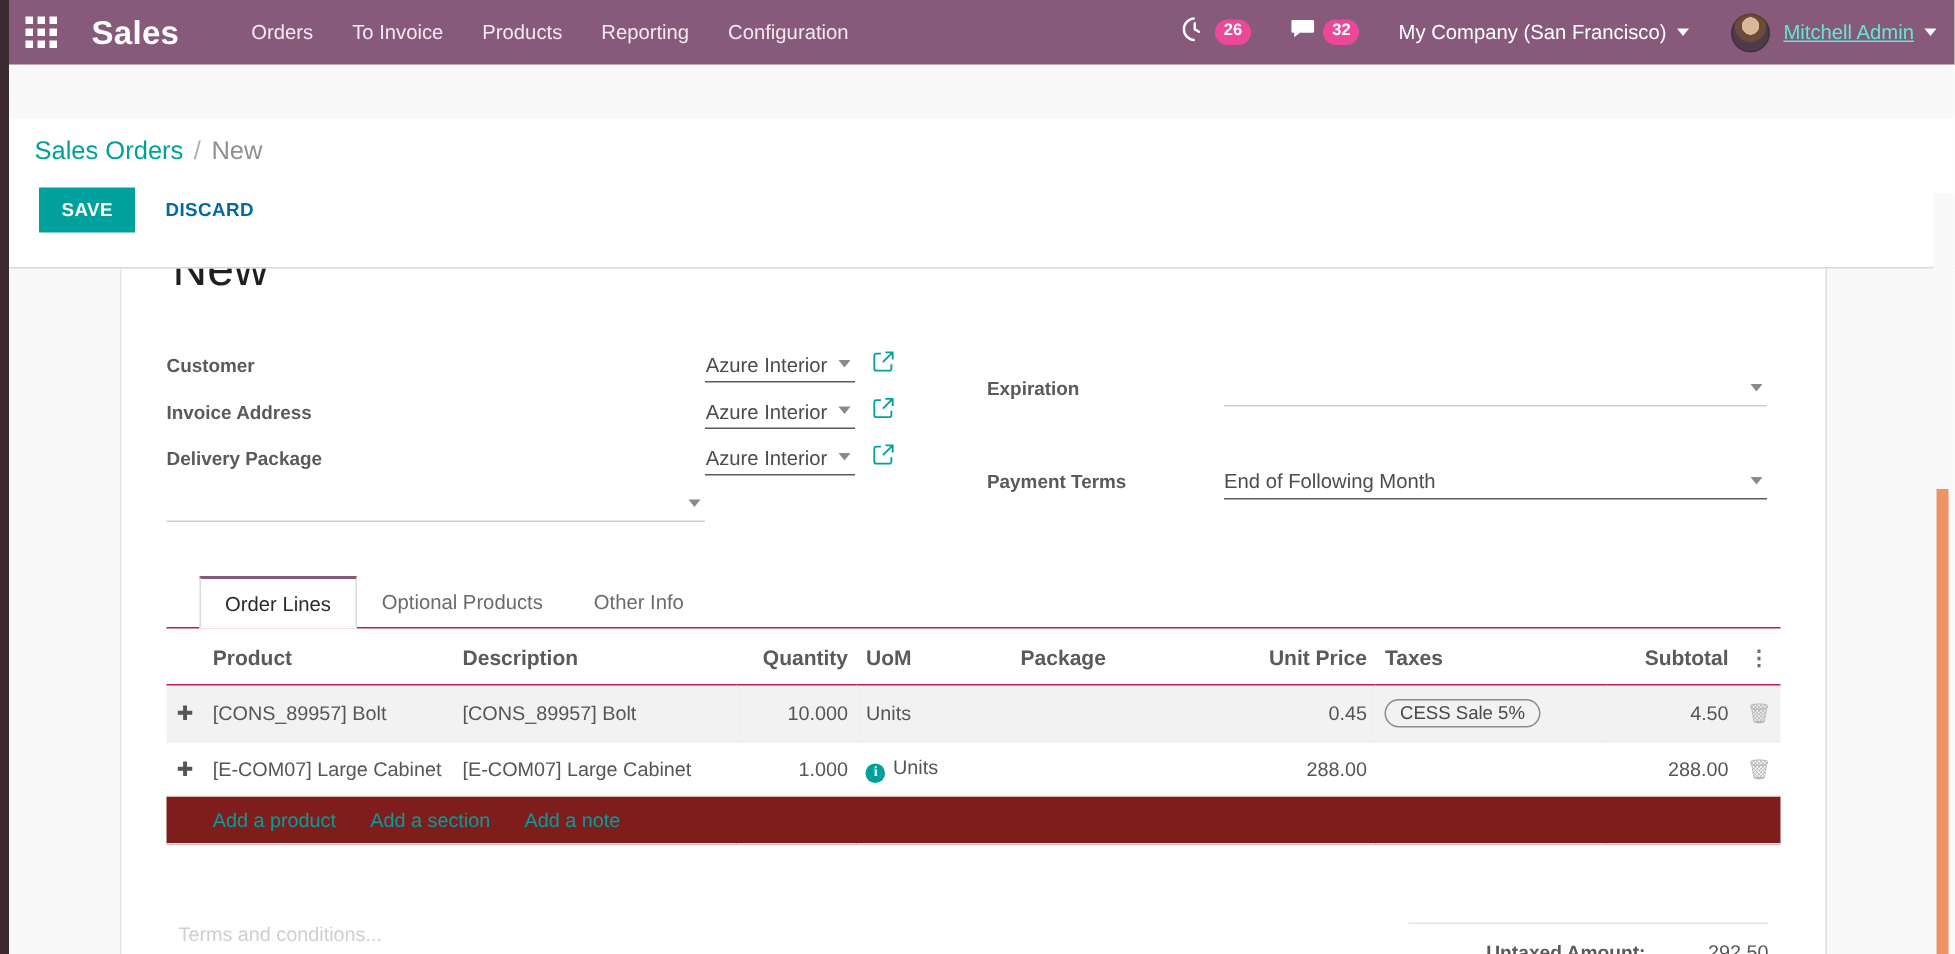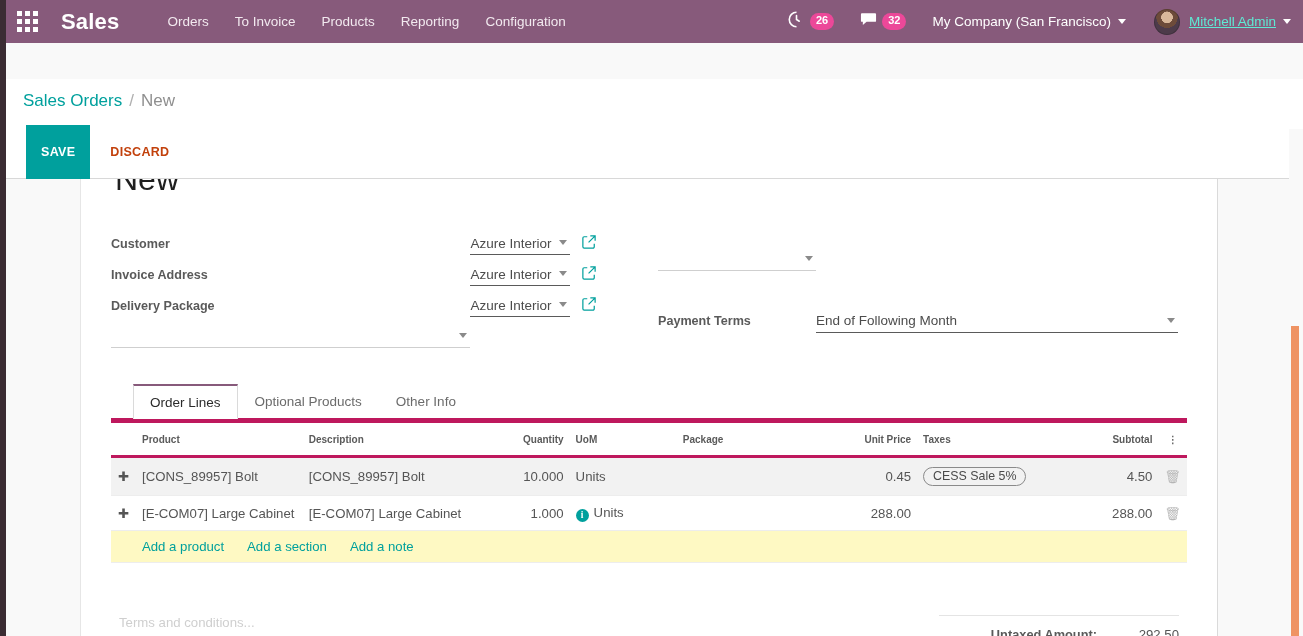--- a/index.html
+++ b/index.html
@@ -100,25 +100,25 @@
     font-size: 17px; display:flex; align-items: baseline;
   }
   #bc-root { color: #00a09d; cursor: pointer; }
   #bc-sep { color: #b0b0b0; margin: 0 7px; }
   #bc-current { color: #8f8f8f; }
 
   #actions { position: absolute; left: 20px; top: 46px; display:flex; align-items:center; }
   #save-button {
     background: #00a09d; color:#fff;
     font-size: 12.5px; font-weight: bold; letter-spacing:.3px;
-    padding: 20px 15px; border:none; cursor:pointer;
+    padding: 8px 15px; border:none; cursor:pointer;
   }
   #discard-button {
     background: transparent; border:none;
-    color: #c2410c; font-size: 12.5px; font-weight: bold; letter-spacing:.3px;
+    color: #0369a1; font-size: 12.5px; font-weight: bold; letter-spacing:.3px;
     padding: 8px 12px; margin-left: 8px; cursor:pointer;
   }
 
   
   #sheet-bg {
     position: absolute; left: 6px; top: 129px;
     width: 1297px; height: 507px;
     background: #f9f9f9;
     overflow: hidden;
   }
@@ -165,44 +165,44 @@
     border-right: 4px solid transparent;
     border-top: 5px solid #8a8a8a;
     cursor: pointer;
   }
   .fext { width: 28px; padding-left: 12px; }
   .ext-link { color:#00a09d; cursor:pointer; display:inline-block; line-height:0; }
 
   
   #notebook { margin-top: 32px; }
   #tabs {
-    display: flex; border-bottom: 5px solid #be185d;
+    display: flex; border-bottom: 1px solid #be185d;
     padding-left: 22px;
   }
   .tab {
     font-size: 13.5px; color: #6b6b6b;
     padding: 9px 16px 8px;
     border: 1px solid transparent;
     margin-bottom: -1px; cursor: pointer;
     background: transparent;
   }
   .tab.active {
     color: #2b2b2b;
     background: #ffffff;
     border: 1px solid #dadada;
     border-bottom-color: #ffffff;
     border-top: 2px solid #875a7b;
   }
 
   
   #lines-table { width: 100%; border-collapse: collapse; margin-top: 0; }
   #lines-table th {
-    font-size: 10px; font-weight: bold; color:#5a5a5a;
+    font-size: 14px; font-weight: bold; color:#5a5a5a;
     padding: 11px 6px 10px; text-align: left;
-    border-bottom: 3px solid #be185d;
+    border-bottom: 1px solid #be185d;
     white-space: nowrap;
   }
   #lines-table td {
     font-size: 13.2px; color: #555555;
     padding: 9px 6px; border-bottom: 1px solid #ededed;
     white-space: nowrap;
   }
   #lines-table tr.line-row.hovered td { background: #f2f2f2; }
   .c-handle   { width: 26px; text-align:center !important; color:#8a8a8a; cursor: grab; }
   .c-product  { width: 168px; }
@@ -225,21 +225,21 @@
   }
   .info-dot {
     display:inline-block; width: 13px; height: 13px; border-radius:50%;
     background: #00a09d; color:#fff; font-size:9.5px; font-weight:bold;
     text-align:center; line-height:13px; margin-right:5px;
     position: relative; top: 1px; cursor: pointer;
     font-family: "Liberation Serif", serif;
   }
   .trash { color:#b5b5b5; cursor:pointer; font-size: 13px; }
 
-  #add-row td { background:#fef9c3; border-bottom: 1px solid #ededed; padding: 8px 6px; }
+  #add-row td { background:#7f1d1d; border-bottom: 1px solid #ededed; padding: 8px 6px; }
   .add-link {
     color:#00a09d; font-size:13.2px; cursor:pointer; margin-right: 20px;
   }
 
   #dots { color:#6b6b6b; font-weight:bold; cursor:pointer; letter-spacing:0; }
 
   
   #bottom { display:flex; margin-top: 52px; padding: 0 8px; }
   #terms {
     width: 700px;
@@ -415,20 +415,21 @@
           </div>
         </div>
         <div class="fext"></div>
       </div>
 
     </div>
 
     <div class="fgroup" id="group-right">
 
       <div class="frow">
+        <div class="flabel">Expiration</div>
         <div class="fvalue">
           <div class="field">
             <span class="ftext"></span>
             <span class="fcaret"></span>
           </div>
         </div>
       </div>
 
 
       <div class="frow">

